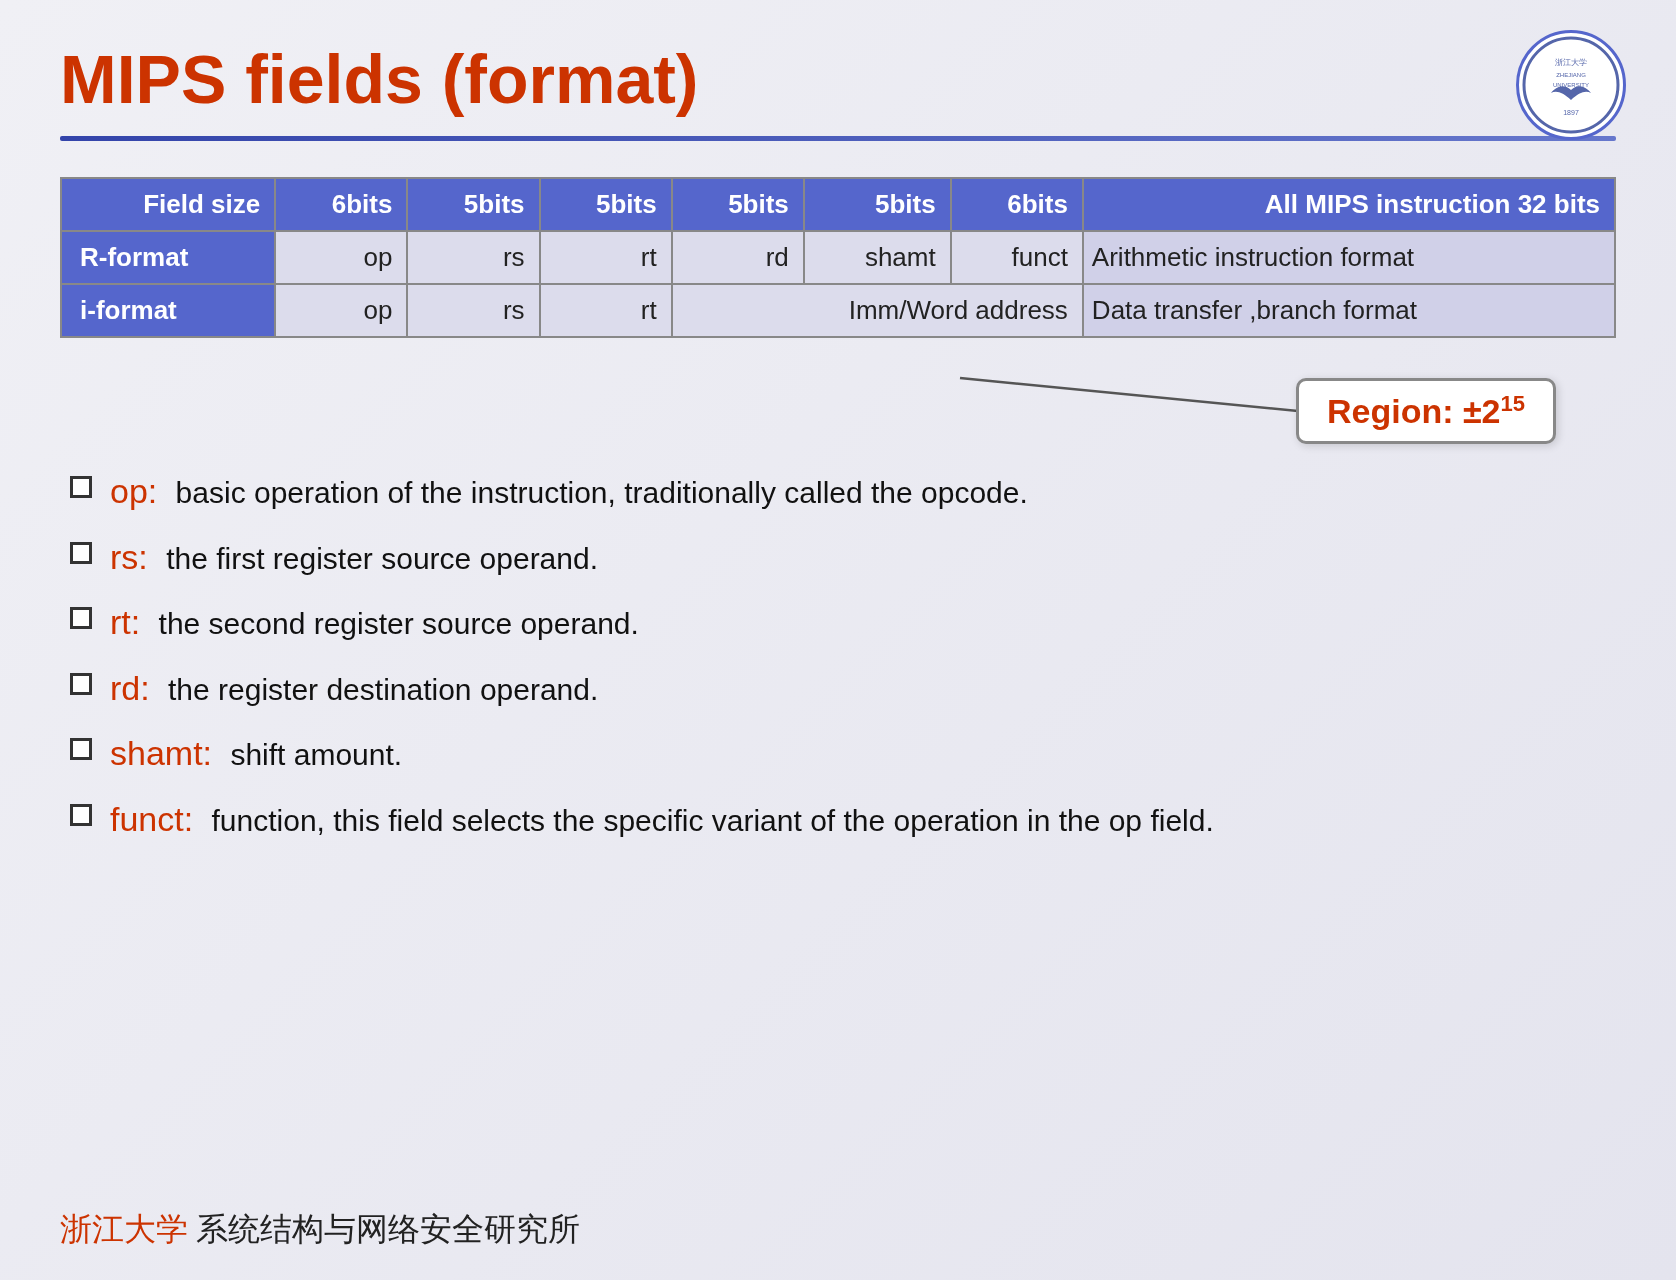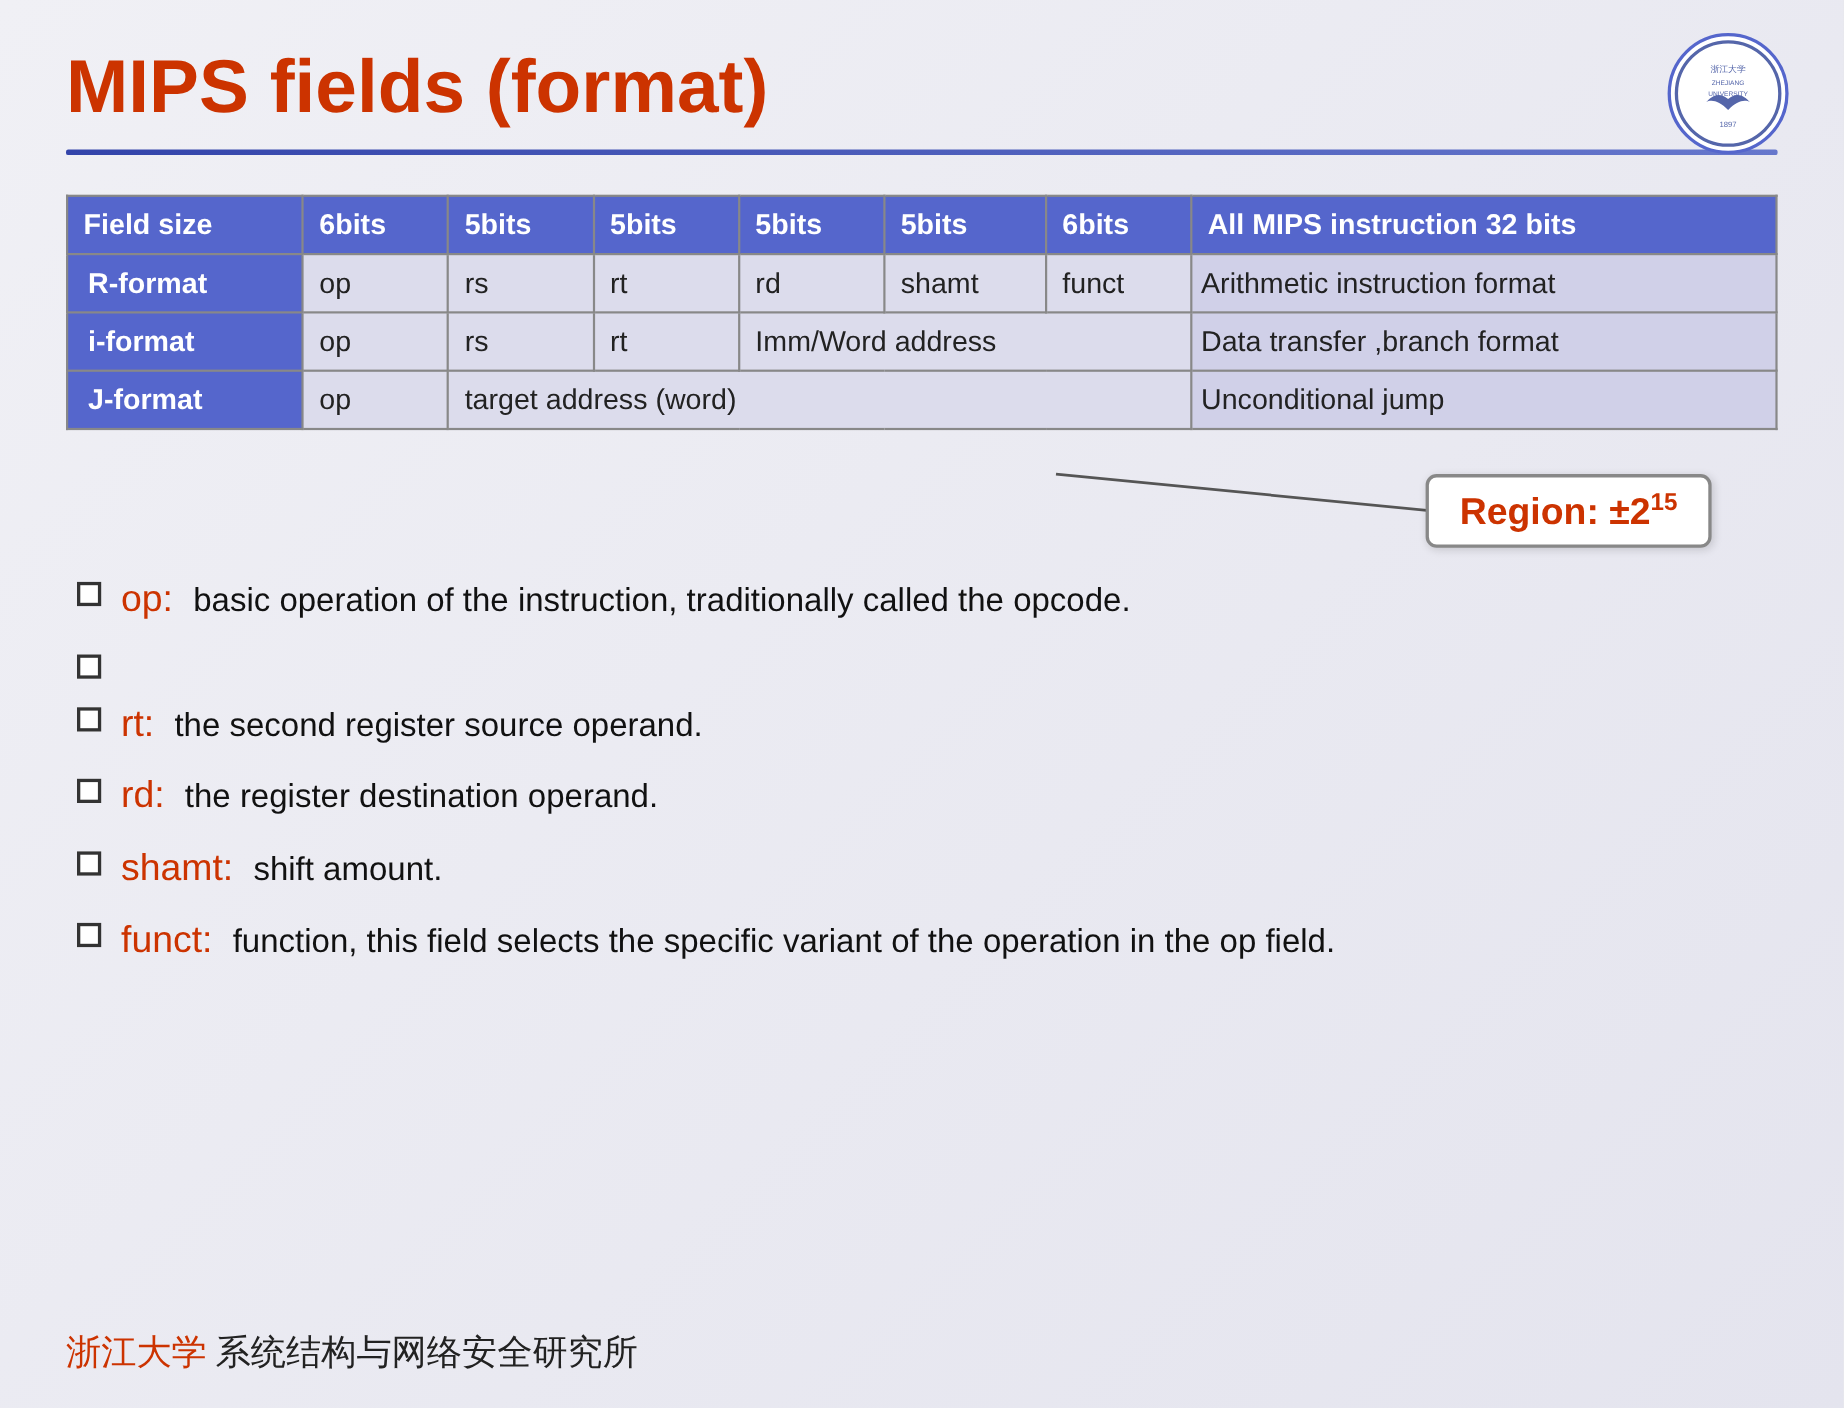--- a/index.html
+++ b/index.html
@@ -39,21 +39,21 @@
     .format-table {
       border-collapse: collapse;
       width: 100%;
       margin-bottom: 30px;
       font-size: 26px;
     }
 
     .format-table th, .format-table td {
       border: 2px solid #888;
       padding: 10px 14px;
-      text-align: left;
+      text-align: right;
       background: #e0e0e8;
     }
 
     .format-table thead th {
       background: #5566cc;
       color: white;
       font-weight: bold;
       font-size: 26px;
     }
 
@@ -238,26 +238,20 @@
 
       <tr>
         <td class="row-label">i-format</td>
         <td>op</td>
         <td>rs</td>
         <td>rt</td>
         <td colspan="3">Imm/Word address</td>
         <td class="description">Data transfer ,branch format</td>
       </tr>
 
-      <tr>
-        <td class="row-label">J-format</td>
-        <td>op</td>
-        <td colspan="5">target address (word)</td>
-        <td class="description">Unconditional jump</td>
-      </tr>
     </tbody>
   </table>
 
   <div class="callout-area">
     <svg class="arrow-svg" viewBox="0 0 1556 90">
 
       <line x1="900" y1="10" x2="1360" y2="55" stroke="#555" stroke-width="2.5" marker-end="url(#arrowhead)"></line>
       <defs>
         <marker id="arrowhead" markerWidth="10" markerHeight="7" refX="10" refY="3.5" orient="auto">
           <polygon points="0 0, 10 3.5, 0 7" fill="#555"></polygon>
@@ -274,20 +268,24 @@
     <div class="bullet-item">
       <div class="bullet-square"></div>
       <div>
         <span class="bullet-key">op:</span>
         <span class="bullet-value">basic operation of the instruction, traditionally called the opcode.</span>
       </div>
     </div>
 
     <div class="bullet-item">
       <div class="bullet-square"></div>
+      <div>
+        <span class="bullet-key">rs:</span>
+        <span class="bullet-value">the first register source operand.</span>
+      </div>
     </div>
 
     <div class="bullet-item">
       <div class="bullet-square"></div>
       <div>
         <span class="bullet-key">rt:</span>
         <span class="bullet-value">the second register source operand.</span>
       </div>
     </div>
 

